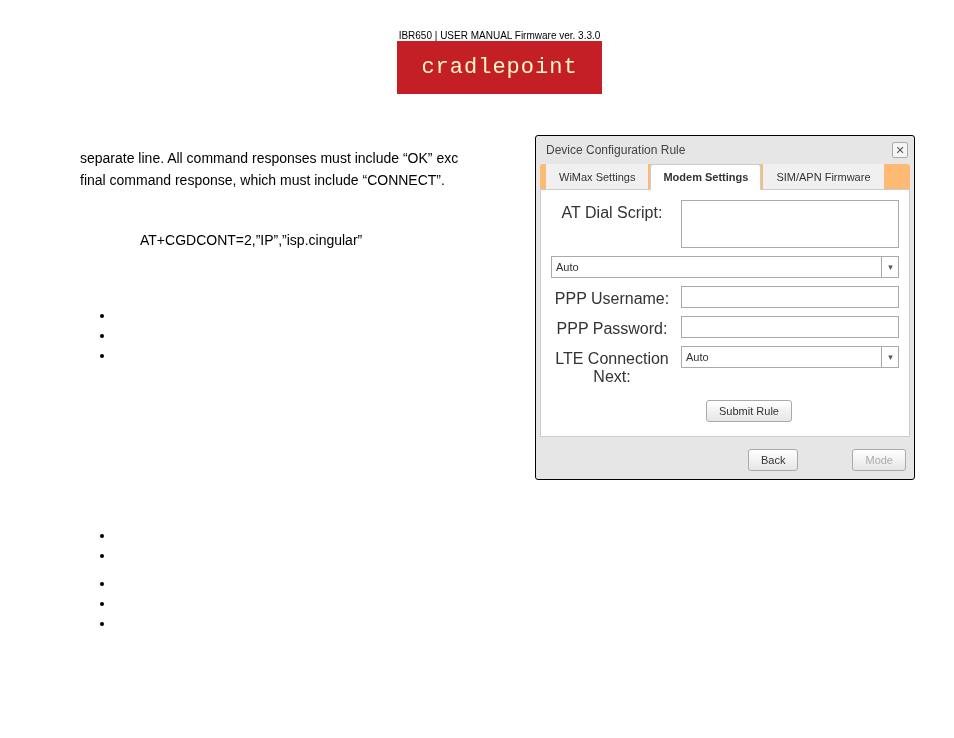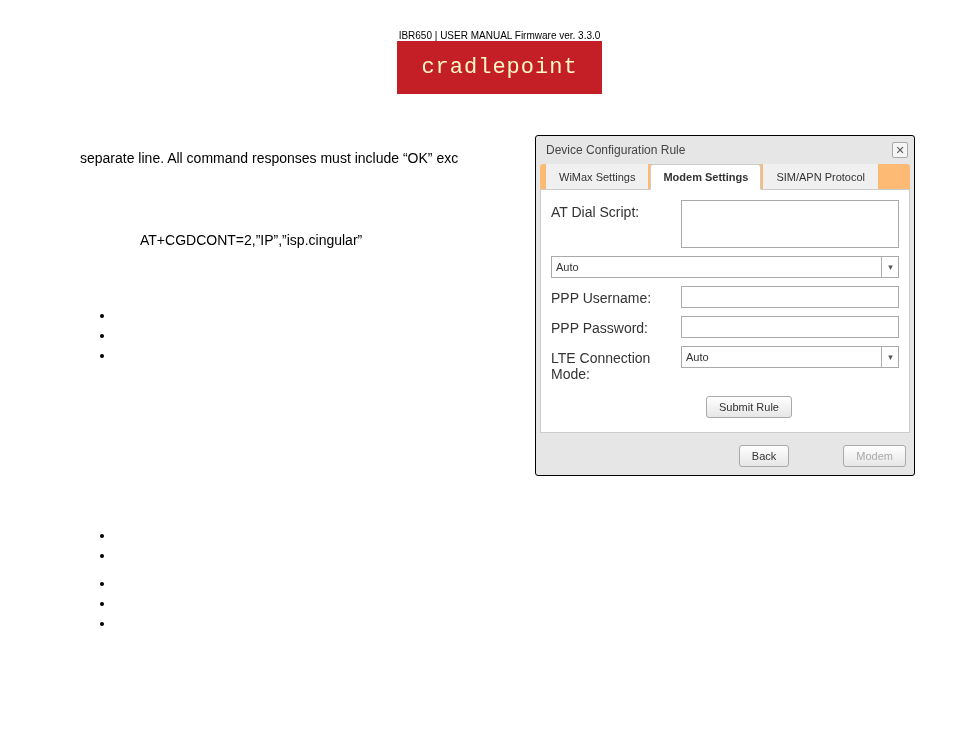--- a/index.html
+++ b/index.html
@@ -150,24 +150,24 @@
     border-top: none;
     padding: 10px 10px 14px 10px;
   }
   .form-row {
     display: flex;
     align-items: flex-start;
     margin-bottom: 8px;
   }
   .form-label {
     width: 130px;
-    text-align: left;
+    text-align: center;
     padding-right: 8px;
     padding-top: 4px;
-    font-size: 14px;
+    font-size: 16px;
     color: #333;
   }
   .textarea-field {
     flex: 1;
     height: 48px;
     border: 1px solid #aaa;
     background: #fff;
     resize: none;
     font-size: 11px;
   }
@@ -238,20 +238,21 @@
 </head>
 <body>
 
 <div class="header-bar">
   <div class="header-text">IBR650 | USER MANUAL Firmware ver. 3.3.0</div>
   <div class="brand-logo">cradlepoint</div>
 </div>
 
 <div class="content-area">
   <div class="body-line1">separate line. All command responses must include “OK” exc</div>
+  <div class="body-line2">final command response, which must include “CONNECT”.</div>
   <div class="code-line">AT+CGDCONT=2,”IP”,”isp.cingular”</div>
 
   <ul class="bullets1">
     <li></li>
     <li></li>
     <li></li>
   </ul>
 
 
   <ul class="bullets2">
@@ -267,21 +268,21 @@
   <div class="dialog-title">
     <span>Device Configuration Rule</span>
     <div class="close-btn">
       <span>✕</span>
     </div>
   </div>
 
   <div class="tabs">
     <div class="tab">WiMax Settings</div>
     <div class="tab active">Modem Settings</div>
-    <div class="tab">SIM/APN Protocol</div>
+    <div class="tab">SIM/APN Firmware</div>
   </div>
 
   <div class="tabpanel">
 
     <div class="form-row">
       <div class="form-label">AT Dial Script:</div>
       <textarea class="textarea-field" style=""></textarea>
     </div>
 
     <div class="form-row">
@@ -299,29 +300,29 @@
     </div>
 
     <div class="form-row">
       <div class="form-label">PPP Password:</div>
       <div class="text-wrap">
         <input class="text-field" type="password" value="" style="">
       </div>
     </div>
 
     <div class="form-row">
-      <div class="form-label">LTE Connection Mode:</div>
+      <div class="form-label">LTE Connection Next:</div>
       <div class="select-wrap">
         <div class="select-field">Auto</div>
         <div class="select-caret">▾</div>
       </div>
     </div>
 
     <div class="submit-row">
       <button class="btn">Submit Rule</button>
     </div>
   </div>
 
   <div class="dialog-footer">
     <button class="btn">Back</button>
-    <button class="btn" disabled="">Modem</button>
+    <button class="btn" disabled="">Mode</button>
   </div>
 </div>
 
 </body></html>

